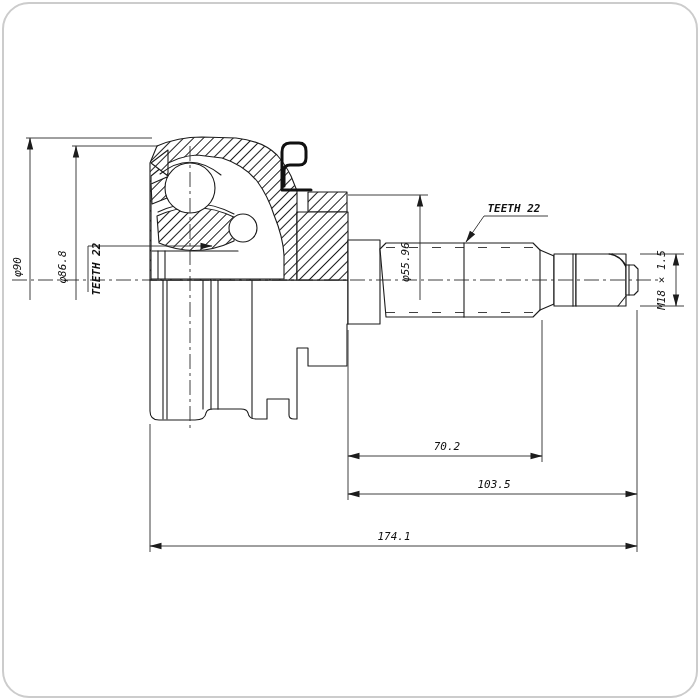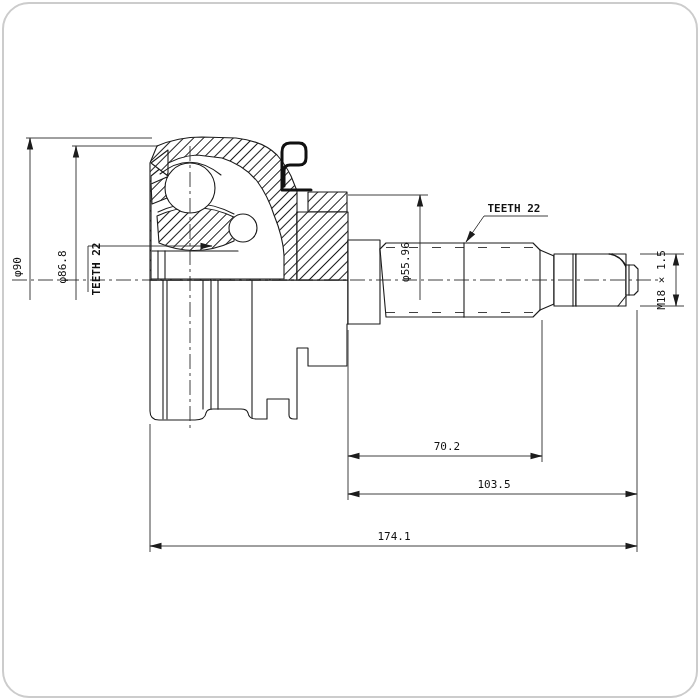--- a/index.html
+++ b/index.html
@@ -1,17 +1,17 @@
 <!DOCTYPE html>
 <html><head>
 <meta charset="utf-8">
 <style>
   html,body{margin:0;padding:0;background:#ffffff;}
   .stage{width:700px;height:700px;position:relative;background:#ffffff;overflow:hidden;
-         font-family:"DejaVu Sans Mono","Liberation Mono",monospace;}
+         font-family:"DejaVu Sans Mono","Liberation Mono",monospace;font-style:italic;}
   svg{display:block;}
   .geo{stroke:#1c1c1c;stroke-width:1.1;fill:none;stroke-linejoin:round;stroke-linecap:round;}
   .geo-white{stroke:#1c1c1c;stroke-width:1.1;fill:#ffffff;stroke-linejoin:round;}
   .geo-hatch{stroke:#1c1c1c;stroke-width:1.1;fill:url(#hatch);stroke-linejoin:round;}
   .thick{stroke:#111111;stroke-width:3;fill:none;stroke-linejoin:round;stroke-linecap:round;}
   .cl{stroke:#2a2a2a;stroke-width:0.9;fill:none;stroke-dasharray:15 4 3 4;}
   .dim{stroke:#2a2a2a;stroke-width:0.9;fill:none;}
   .spl{stroke:#2a2a2a;stroke-width:0.9;fill:none;stroke-dasharray:9 14;}
   .dtxt{font-family:"DejaVu Sans Mono","Liberation Mono",monospace;font-size:11px;fill:#111111;}
   .dtxt-b{font-family:"DejaVu Sans Mono","Liberation Mono",monospace;font-size:11px;font-weight:700;fill:#111111;}

